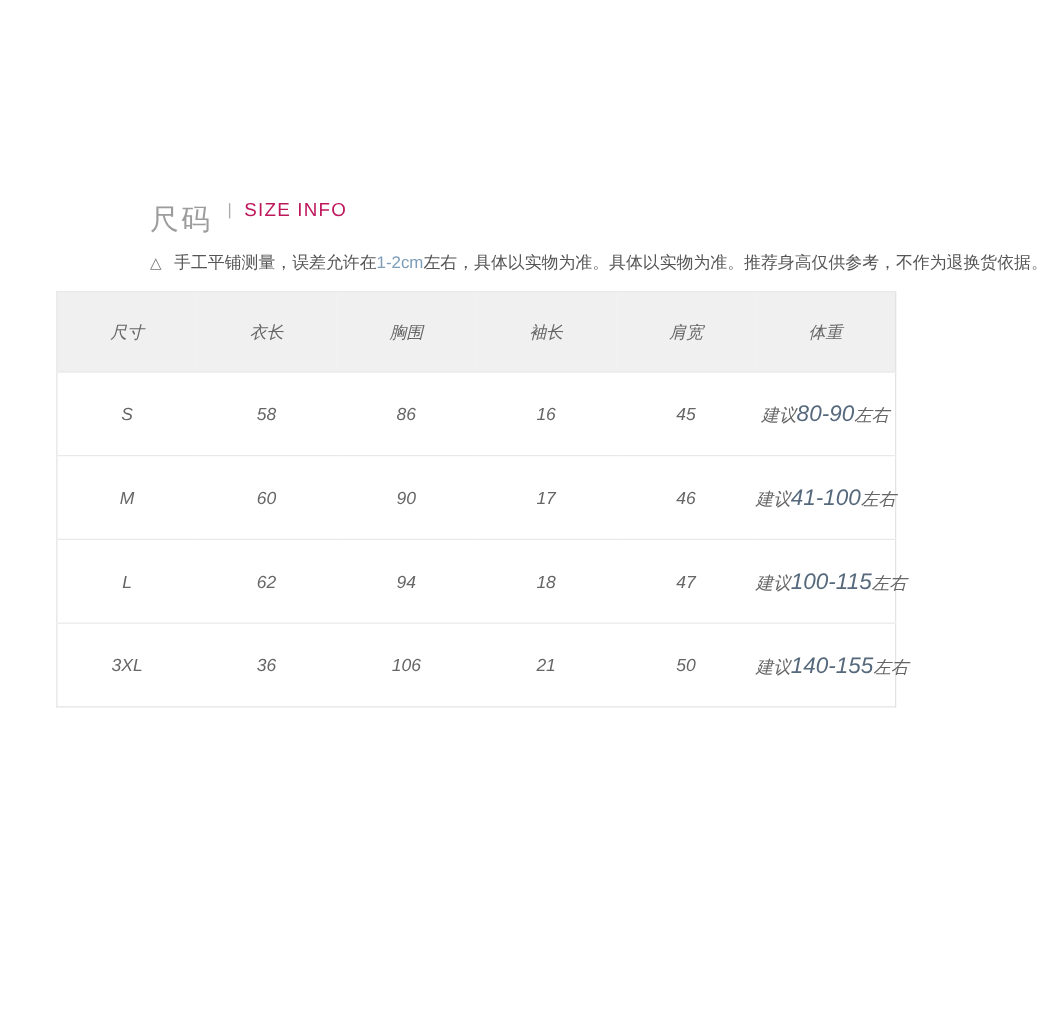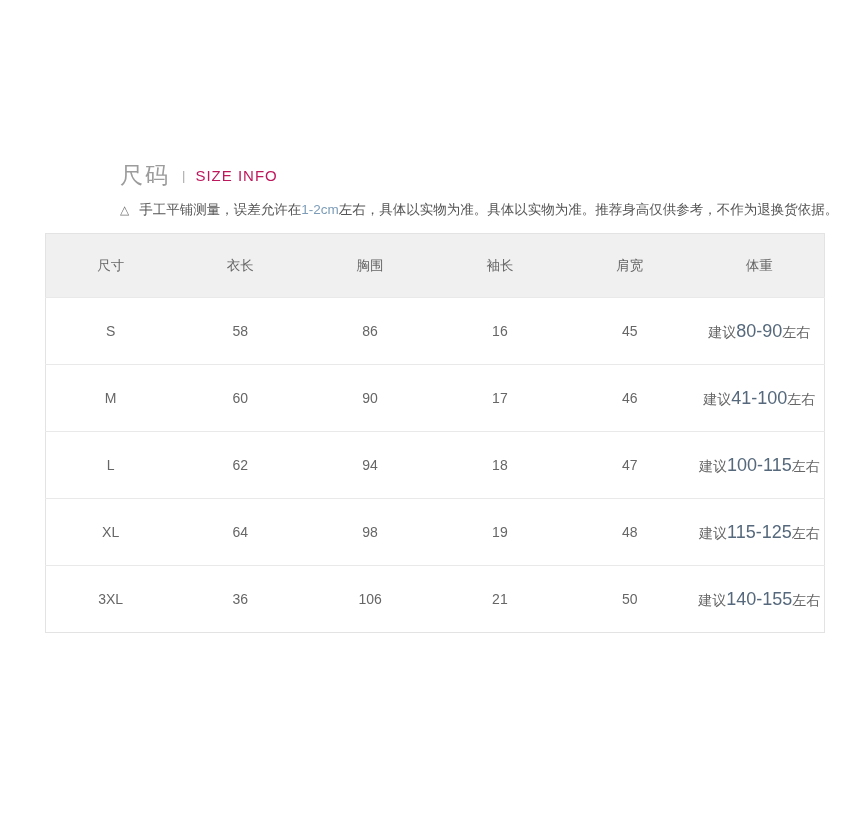--- a/index.html
+++ b/index.html
@@ -7,21 +7,21 @@
   body {
     width: 845px; height: 817px;
     position: relative;
     overflow: hidden;
     font-family: "Liberation Sans", sans-serif;
   }
   .section-title {
     position: absolute;
     left: 120px; top: 160px;
     display: flex;
-    align-items: center;
+    align-items: flex-start;
     color: #9c9c9c;
     white-space: nowrap;
   }
   .title-cn {
     font-size: 23px;
     font-weight: 300;
     letter-spacing: 2px;
     color: #9c9c9c;
   }
   .title-sep {
@@ -43,24 +43,25 @@
   }
   .note-icon {
     font-size: 12px;
     color: #777777;
     margin-right: 10px;
   }
   .note .hl { color: #7c9cb8; }
   table.size-table {
     position: absolute;
     left: 45px; top: 233px;
-    width: 780px;
+    width: 672px;
     border-collapse: collapse;
     table-layout: fixed;
     border: 1px solid #e3e3e3;
+    font-style: italic;
   }
   table.size-table th {
     height: 64px;
     background: #f0f0f0;
     font-weight: normal;
     font-size: 13.5px;
     color: #666666;
     text-align: center;
     vertical-align: middle;
   }
@@ -119,28 +120,20 @@
     </tr>
     <tr>
       <td class="latin">L</td>
       <td class="latin">62</td>
       <td class="latin">94</td>
       <td class="latin">18</td>
       <td class="latin">47</td>
       <td><span>建议</span><span class="latin">100-115</span><span>左右</span></td>
     </tr>
     <tr>
-      <td class="latin">XL</td>
-      <td class="latin">64</td>
-      <td class="latin">98</td>
-      <td class="latin">19</td>
-      <td class="latin">48</td>
-      <td><span>建议</span><span class="latin">115-125</span><span>左右</span></td>
-    </tr>
-    <tr>
       <td class="latin">3XL</td>
       <td class="latin">36</td>
       <td class="latin">106</td>
       <td class="latin">21</td>
       <td class="latin">50</td>
       <td><span>建议</span><span class="latin">140-155</span><span>左右</span></td>
     </tr>
   </tbody>
 </table>
 

